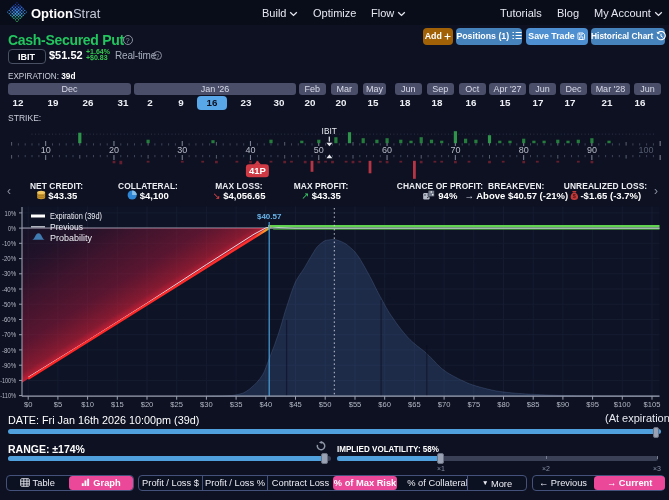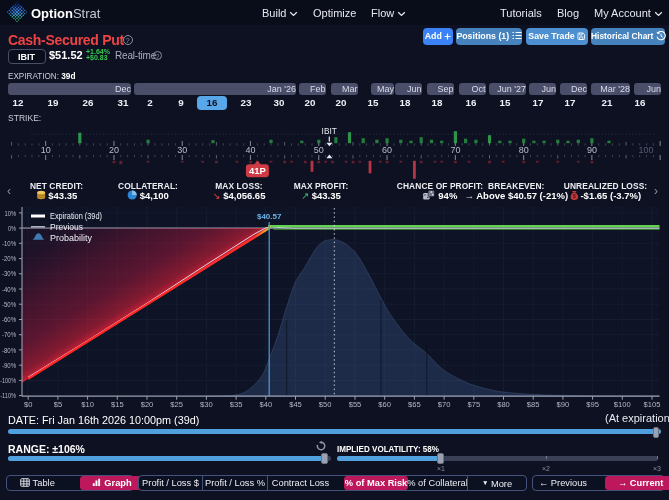--- a/index.html
+++ b/index.html
@@ -1,24 +1,24 @@
 <!DOCTYPE html>
 <html><head><meta charset="utf-8"><style>
 * { margin:0; padding:0; box-sizing:border-box; }
 html,body { width:669px; height:500px; background:#0d1122; font-family:"Liberation Sans",sans-serif; overflow:hidden; position:relative; }
 .abs { position:absolute; }
 .nav { left:0; top:0; width:669px; height:25px; background:#090c19; }
 .navtxt { color:#e6e8f0; font-size:11px; top:6.5px; white-space:nowrap; }
 .btn { position:absolute; top:28px; height:17px; border-radius:4px; color:#fff; font-size:8.8px; font-weight:bold; text-align:center; line-height:17px; white-space:nowrap; }
-.tab { position:absolute; top:83px; height:12px; background:#4a4e68; border-radius:3px; color:#d8daea; font-size:9px; text-align:right; line-height:12.5px; }
+.tab { position:absolute; top:83px; height:12px; background:#4a4e68; border-radius:3px; color:#d8daea; font-size:9px; text-align:center; line-height:12.5px; }
 .dt { position:absolute; top:96px; height:14px; color:#eef0f5; font-size:9.8px; font-weight:bold; text-align:center; line-height:14px; width:24px; margin-left:-12px; }
 .stat-l { position:absolute; top:181px; color:#eceef2; font-size:8.4px; font-weight:bold; letter-spacing:0.1px; white-space:nowrap; transform:translateX(-50%); }
 .stat-v { position:absolute; top:189.5px; color:#fff; font-size:9.5px; font-weight:bold; white-space:nowrap; transform:translateX(-50%); }
 .tbtn { position:absolute; top:475.5px; height:14.5px; font-size:9.3px; color:#eceef4; text-align:center; line-height:14.5px; white-space:nowrap; overflow:hidden; }
-.tbtn.sel { background:#be185d; border-radius:3.5px; font-weight:bold; color:#fff;margin-left:11px; }
+.tbtn.sel { background:#ec4899; border-radius:3.5px; font-weight:bold; color:#fff; }
 .grp { position:absolute; top:474.5px; height:16.5px; border:1px solid #44517a; border-radius:4px; background:#0c1122; }
 .sep { position:absolute; top:476px; height:13.5px; width:1px; background:#44517a; }
 </style></head><body>
 <div class="abs nav"></div>
 <svg class="abs" style="left:0px;top:0px" width="34" height="25" viewBox="0 0 34 25">
 <g>
       <circle cx="17.00" cy="2.80" r="0.60" fill="rgb(28, 58, 185)"></circle>
       <circle cx="18.55" cy="4.35" r="0.68" fill="rgb(34, 73, 195)"></circle>
       <circle cx="20.10" cy="5.90" r="0.75" fill="rgb(41, 88, 205)"></circle>
       <circle cx="21.65" cy="7.45" r="0.83" fill="rgb(48, 103, 215)"></circle>
@@ -76,24 +76,24 @@
 <div class="abs navtxt" style="left:313px">Optimize</div>
 <div class="abs navtxt" style="left:371px">Flow<svg width="9" height="6" viewBox="0 0 9 6" style="margin-left:3px">
       <path d="M1.2,1.2 L4.5,4.4 L7.8,1.2" fill="none" stroke="#e6e8f0" stroke-width="1.3"></path>
     </svg></div>
 <div class="abs navtxt" style="left:500px">Tutorials</div>
 <div class="abs navtxt" style="left:557px">Blog</div>
 <div class="abs navtxt" style="left:594px">My Account<svg width="9" height="6" viewBox="0 0 9 6" style="margin-left:3px">
       <path d="M1.2,1.2 L4.5,4.4 L7.8,1.2" fill="none" stroke="#e6e8f0" stroke-width="1.3"></path>
     </svg></div>
 
-<div class="abs" style="left:8px;top:31.5px;color:#ef4444;font-size:14px;font-weight:bold;letter-spacing:-0.3px">Cash-Secured Put</div>
+<div class="abs" style="left:8px;top:31.5px;color:#22c55e;font-size:14px;font-weight:bold;letter-spacing:-0.3px">Cash-Secured Put</div>
 <div class="abs" style="left:122.5px;top:35px;width:10px;height:10px;border:1px solid #8a8fa0;border-radius:50%;color:#8a8fa0;font-size:7.5px;text-align:center;line-height:10px">?</div>
 
-<div class="btn" style="left:423px;width:30px;background:#3b82f6">Add <svg width="7" height="7" viewBox="0 0 7 7" style="vertical-align:-0.5px">
+<div class="btn" style="left:423px;width:30px;background:#a16207">Add <svg width="7" height="7" viewBox="0 0 7 7" style="vertical-align:-0.5px">
       <path d="M3.5,0.5 V6.5 M0.5,3.5 H6.5" stroke="#fff" stroke-width="1.2"></path>
     </svg></div>
 <div class="btn" style="left:456px;width:66px;background:#4682bb">Positions (1) <svg width="10" height="9" viewBox="0 0 10 9" style="vertical-align:-1px">
       <g stroke="#fff" stroke-width="1.1">
         <path d="M0.5,1.5 h1.4 M3.6,1.5 h6 M0.5,4.5 h1.4 M3.6,4.5 h6 M0.5,7.5 h1.4 M3.6,7.5 h6"></path>
       </g>
     </svg></div>
 <div class="btn" style="left:526px;width:62px;background:#4d8fd0">Save Trade <svg width="8.5" height="8.5" viewBox="0 0 9 9" style="vertical-align:-1px">
       <path d="M1,1.8 a0.8,0.8 0 0 1 0.8-0.8 H6.3 L8,2.7 V7.2 a0.8,0.8 0 0 1 -0.8,0.8 H1.8 a0.8,0.8 0 0 1 -0.8-0.8 Z" fill="none" stroke="#fff" stroke-width="0.9"></path>
       <path d="M2.8,5.2 h3.4 v2.7 h-3.4 Z M2.8,1.2 v2 h2.6 v-2" fill="none" stroke="#fff" stroke-width="0.9"></path>
@@ -110,25 +110,25 @@
 <div class="abs" style="left:115px;top:50px;color:#a8aebd;font-size:10px;letter-spacing:-0.2px">Real-time</div>
 <div class="abs" style="left:153px;top:50.5px;width:9px;height:9px;border:1px solid #8a8fa0;border-radius:50%;color:#8a8fa0;font-size:6.5px;text-align:center;line-height:9px">?</div>
 
 <div class="abs" style="left:8px;top:69.5px;color:#c9cdd8;font-size:9.2px;white-space:nowrap;transform:scaleX(0.885);transform-origin:left center">EXPIRATION: <b style="color:#fff;font-size:9.4px">39d</b></div>
 <div class="abs" style="left:8px;top:112.5px;color:#c9cdd8;font-size:9.2px;transform:scaleX(0.93);transform-origin:left center">STRIKE:</div>
 
 <div class="tab" style="left:8px;width:123px">Dec</div>
 <div class="tab" style="left:134px;width:162px">Jan '26</div>
 <div class="tab" style="left:299px;width:26.5px">Feb</div>
 <div class="tab" style="left:331px;width:26.5px">Mar</div>
-<div class="tab" style="left:371px;width:23px">May</div>
+<div class="tab" style="left:363px;width:23px">May</div>
 <div class="tab" style="left:395px;width:26.5px">Jun</div>
 <div class="tab" style="left:427px;width:26.5px">Sep</div>
 <div class="tab" style="left:459px;width:26.5px">Oct</div>
-<div class="tab" style="left:489px;width:37px">Jun '27</div>
+<div class="tab" style="left:489px;width:37px">Apr '27</div>
 <div class="tab" style="left:529px;width:27px">Jun</div>
 <div class="tab" style="left:560px;width:27px">Dec</div>
 <div class="tab" style="left:591px;width:39px">Mar '28</div>
 <div class="tab" style="left:634px;width:27px">Jun</div>
 <div class="abs" style="left:197px;top:96px;width:30px;height:14px;background:#58a7e8;border-radius:4px"></div>
 <div class="dt" style="left:212px;color:#0c1020">16</div>
 <div class="dt" style="left:18px">12</div>
 <div class="dt" style="left:53px">19</div>
 <div class="dt" style="left:88px">26</div>
 <div class="dt" style="left:123px">31</div>
@@ -784,21 +784,21 @@
     <path d="M257.4,160.8 l3.8,4 h-7.6 Z" fill="#cf3a44"></path>
     <rect x="245.9" y="164.2" width="23" height="13" rx="3.2" fill="#cf3a44"></rect>
     <text x="257.4" y="174" text-anchor="middle" font-size="9.5" font-weight="bold" fill="#fff">41P</text>
 </svg>
 
 <div class="abs" style="left:8px;top:413.5px;color:#fff;font-size:10.8px;font-weight:normal;white-space:nowrap">DATE: Fri Jan 16th 2026 10:00pm (39d)</div>
 <div class="abs" style="left:605px;top:412px;color:#e8eaf0;font-size:11px;white-space:nowrap">(At expiration)</div>
 <div class="abs" style="left:8px;top:429px;width:653px;height:5px;background:#4fa0dc;border-radius:2.5px"></div>
 <div class="abs" style="left:652.5px;top:426.5px;width:6.5px;height:11px;background:#9aa1b2;border-radius:2px;border:0.5px solid #6a7282"></div>
 
-<div class="abs" style="left:8px;top:442.5px;color:#fff;font-size:10.5px;font-weight:bold;white-space:nowrap">RANGE: ±106%</div>
+<div class="abs" style="left:8px;top:442.5px;color:#fff;font-size:10.5px;font-weight:bold;white-space:nowrap">RANGE: ±174%</div>
 <div class="abs" style="left:336.5px;top:442.5px;color:#fff;font-size:9.5px;font-weight:bold;white-space:nowrap;transform:scaleX(0.85);transform-origin:left center">IMPLIED VOLATILITY: 58%</div>
 <svg class="abs" style="left:316px;top:441px" width="10" height="10" viewBox="0 0 11 11">
     <path d="M5.5,1.4 A4.1,4.1 0 1 1 1.6,4.3" fill="none" stroke="#8f97a8" stroke-width="1.6"></path>
     <path d="M6.4,0 L3.2,1.3 L6.2,3.2 Z" fill="#8f97a8"></path>
   </svg>
 
 <div class="abs" style="left:8px;top:456px;width:323px;height:5px;background:#3a4156;border-radius:2.5px"></div>
 <div class="abs" style="left:8px;top:456px;width:316px;height:5px;background:#4fa0dc;border-radius:2.5px"></div>
 <div class="abs" style="left:321px;top:452.5px;width:6.5px;height:11.5px;background:#9aa1b2;border-radius:2px;border:0.5px solid #6a7282"></div>
 

